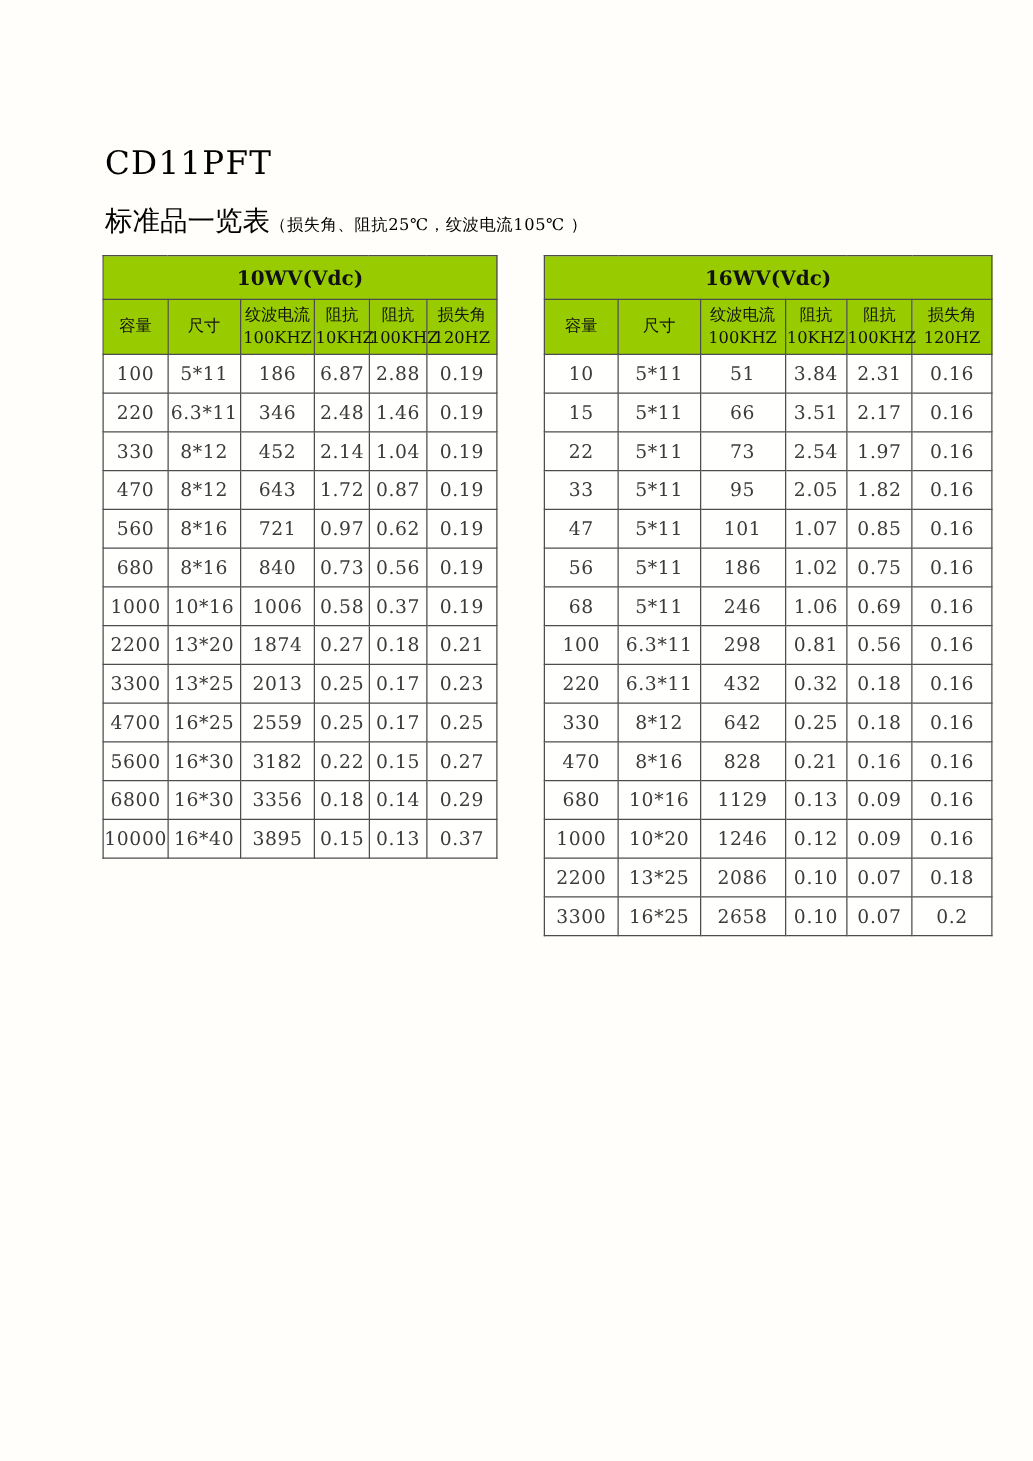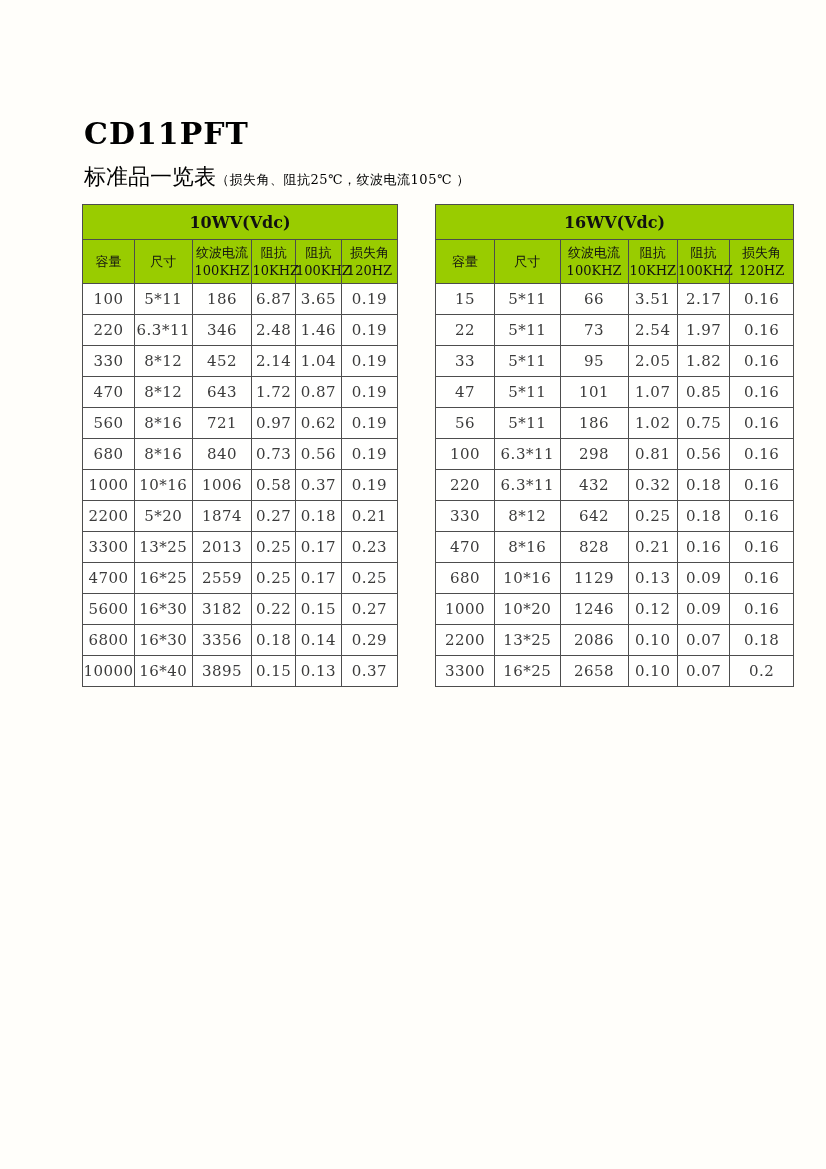--- a/index.html
+++ b/index.html
@@ -13,21 +13,21 @@
     position:relative;
     width:826px;height:1169px;
     margin:0 auto;
     background:var(--bg);
     font-family:"DejaVu Serif","Liberation Serif",serif;
     color:#000;
     overflow:hidden;
   }
   .title{
     position:absolute;left:84px;top:116px;
-    font-size:30px;font-weight:700;letter-spacing:1px;
+    font-size:26px;font-weight:400;letter-spacing:1px;
   }
   .subtitle{
     position:absolute;left:84px;top:162px;
     font-size:22px;font-weight:400;white-space:nowrap;
   }
   .subtitle .note{
     font-size:13px;font-weight:400;letter-spacing:0.5px;text-align:center;
   }
   table.spec-table{
     position:absolute;
@@ -109,21 +109,21 @@
             <span>120HZ</span>
           </th>
       </tr>
     </thead>
     <tbody>
         <tr>
           <td>100</td>
           <td>5*11</td>
           <td>186</td>
           <td>6.87</td>
-          <td>3.65</td>
+          <td>2.88</td>
           <td>0.19</td>
         </tr>
         <tr>
           <td>220</td>
           <td>6.3*11</td>
           <td>346</td>
           <td>2.48</td>
           <td>1.46</td>
           <td>0.19</td>
         </tr>
@@ -162,21 +162,21 @@
         <tr>
           <td>1000</td>
           <td>10*16</td>
           <td>1006</td>
           <td>0.58</td>
           <td>0.37</td>
           <td>0.19</td>
         </tr>
         <tr>
           <td>2200</td>
-          <td>5*20</td>
+          <td>13*20</td>
           <td>1874</td>
           <td>0.27</td>
           <td>0.18</td>
           <td>0.21</td>
         </tr>
         <tr>
           <td>3300</td>
           <td>13*25</td>
           <td>2013</td>
           <td>0.25</td>
@@ -253,20 +253,28 @@
             <span>100KHZ</span>
           </th>
         <th>
             <span>损失角</span>
             <span>120HZ</span>
           </th>
       </tr>
     </thead>
     <tbody>
         <tr>
+          <td>10</td>
+          <td>5*11</td>
+          <td>51</td>
+          <td>3.84</td>
+          <td>2.31</td>
+          <td>0.16</td>
+        </tr>
+        <tr>
           <td>15</td>
           <td>5*11</td>
           <td>66</td>
           <td>3.51</td>
           <td>2.17</td>
           <td>0.16</td>
         </tr>
         <tr>
           <td>22</td>
           <td>5*11</td>
@@ -290,20 +298,28 @@
           <td>1.07</td>
           <td>0.85</td>
           <td>0.16</td>
         </tr>
         <tr>
           <td>56</td>
           <td>5*11</td>
           <td>186</td>
           <td>1.02</td>
           <td>0.75</td>
+          <td>0.16</td>
+        </tr>
+        <tr>
+          <td>68</td>
+          <td>5*11</td>
+          <td>246</td>
+          <td>1.06</td>
+          <td>0.69</td>
           <td>0.16</td>
         </tr>
         <tr>
           <td>100</td>
           <td>6.3*11</td>
           <td>298</td>
           <td>0.81</td>
           <td>0.56</td>
           <td>0.16</td>
         </tr>

